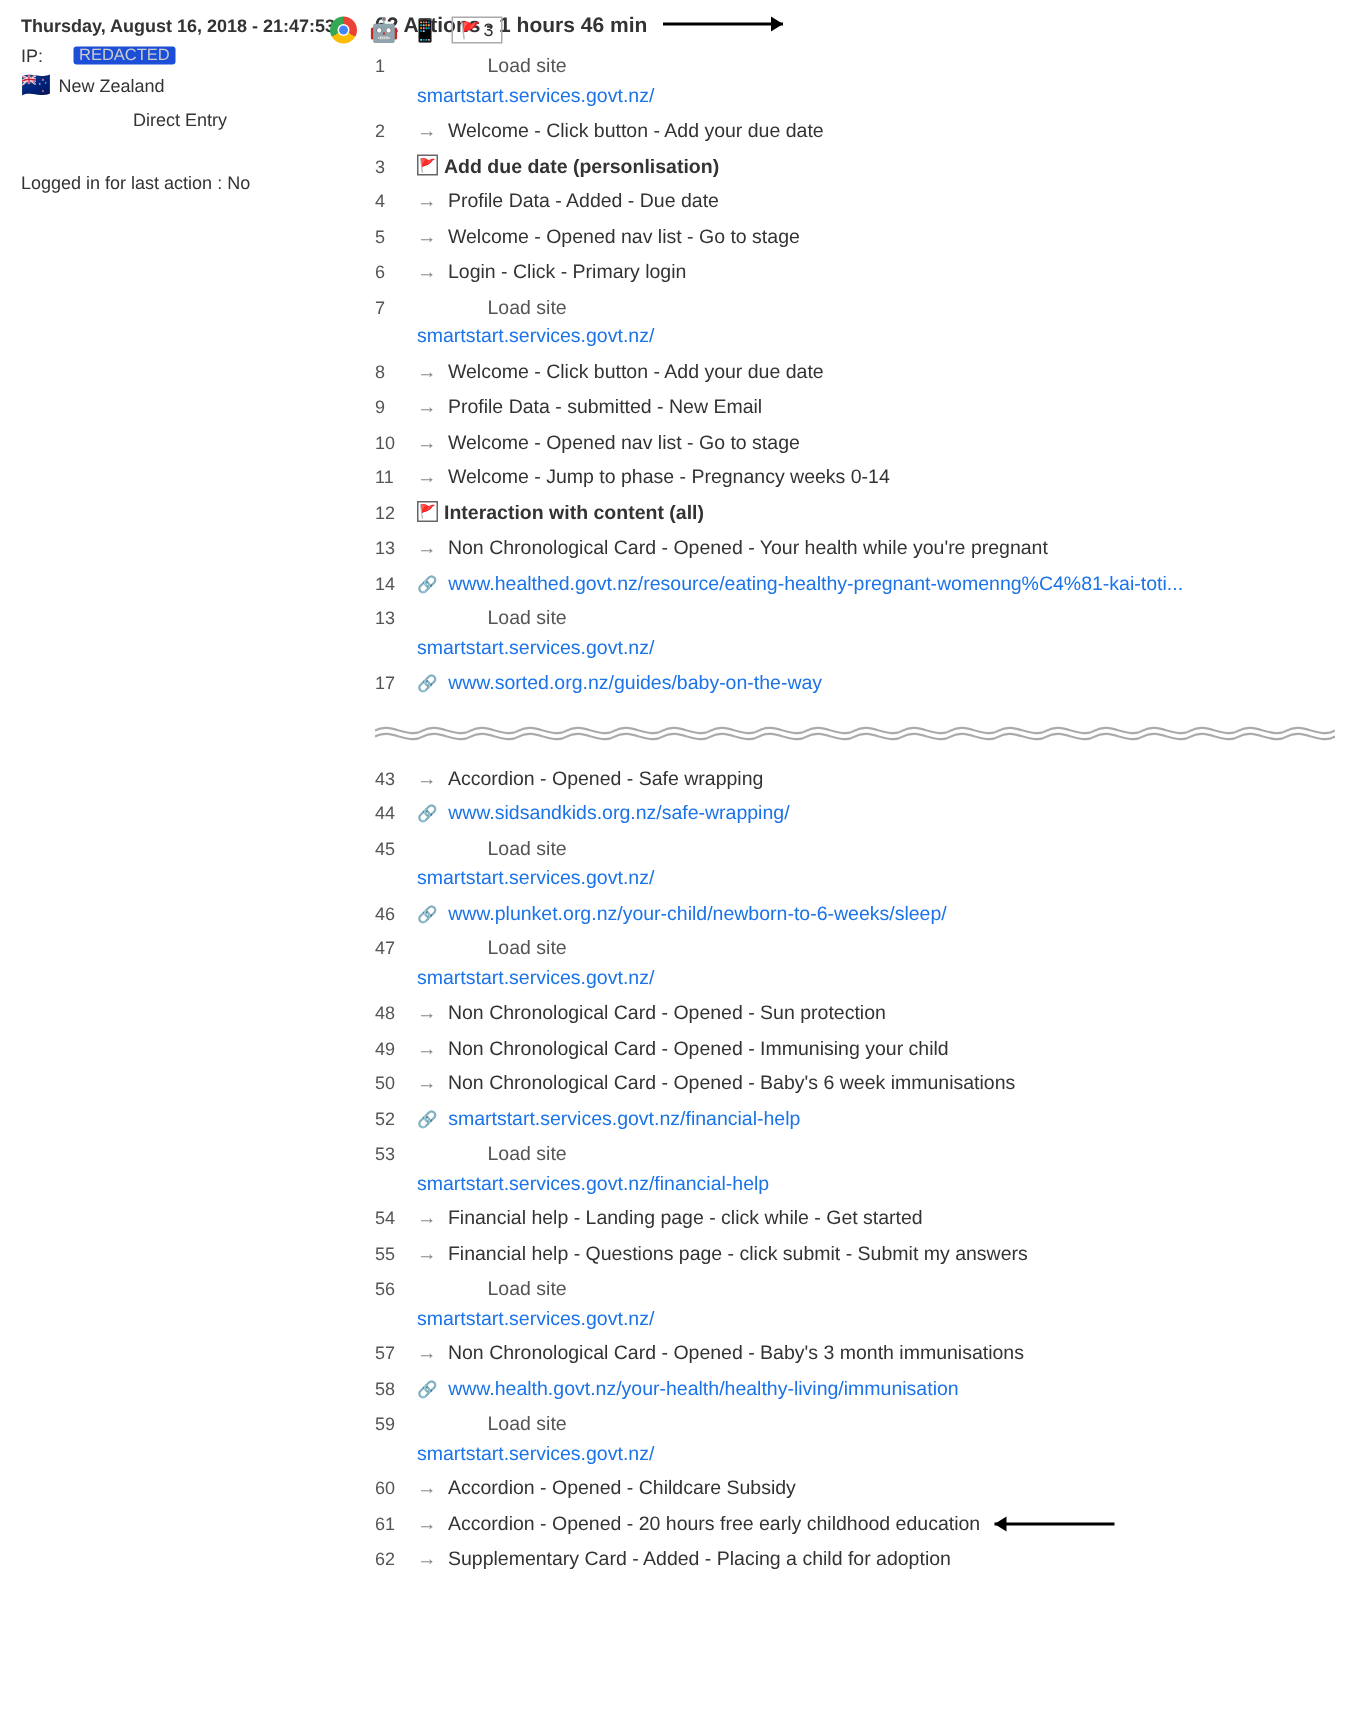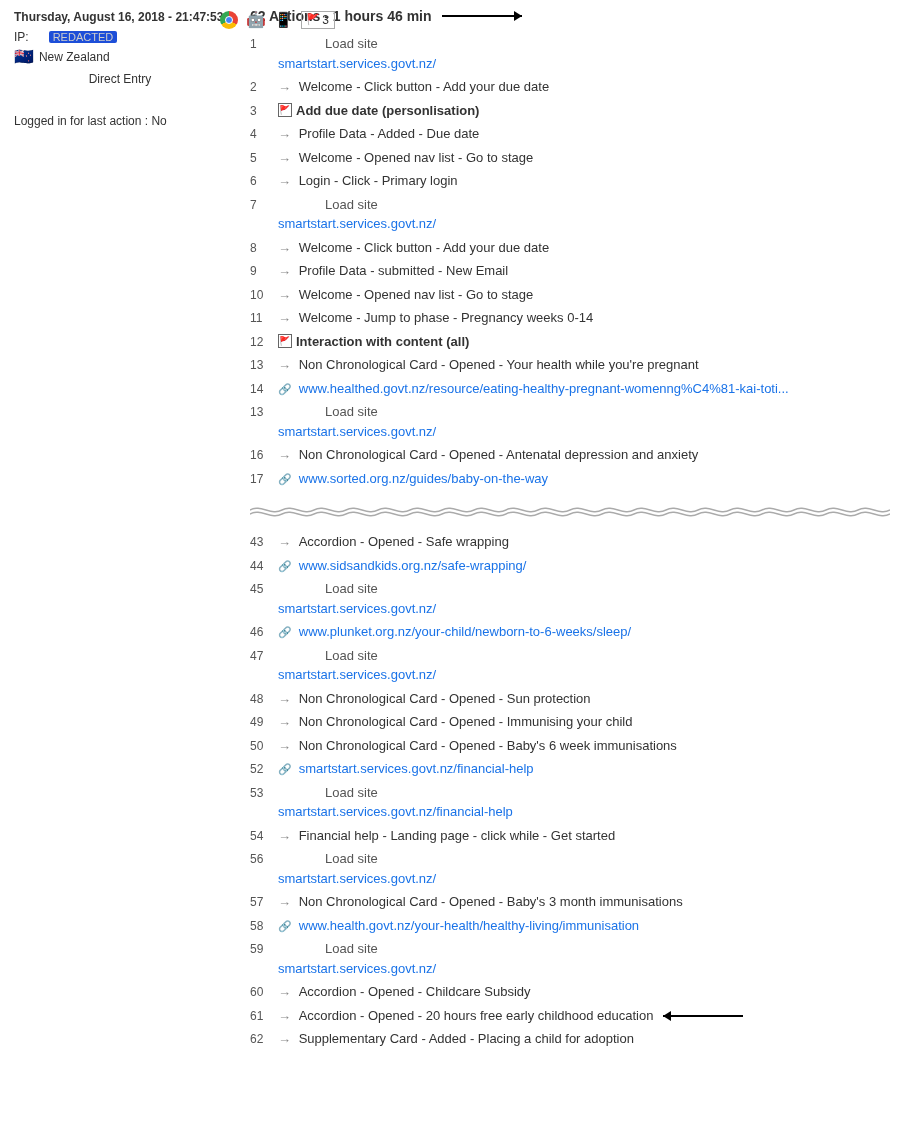--- a/index.html
+++ b/index.html
@@ -288,24 +288,20 @@
           <span class="action-num">13</span>
           <span class="action-content"><span class="action-arrow">→ </span><span>Non Chronological Card - Opened - Your health while you're pregnant</span></span>
         </li>
         <li class="action-item">
           <span class="action-num">14</span>
           <span class="action-content"><span style="font-size: 11px; margin-right: 4px; color: rgb(136, 136, 136);">🔗 </span><a class="action-link" href="#">www.healthed.govt.nz/resource/eating-healthy-pregnant-womenng%C4%81-kai-toti...</a></span>
         </li>
         <li class="action-item">
           <span class="action-num">13</span>
           <span class="action-content"><span class="load-site-label">Load site</span><br><a class="action-link" href="#">smartstart.services.govt.nz/</a></span>
-        </li>
-        <li class="action-item">
-          <span class="action-num">16</span>
-          <span class="action-content"><span class="action-arrow">→ </span><span>Non Chronological Card - Opened - Antenatal depression and anxiety</span></span>
         </li>
         <li class="action-item">
           <span class="action-num">17</span>
           <span class="action-content"><span style="font-size: 11px; margin-right: 4px; color: rgb(136, 136, 136);">🔗 </span><a class="action-link" href="#">www.sorted.org.nz/guides/baby-on-the-way</a></span>
         </li>
       </ul>
 
     <div class="wavy-divider">
       <svg viewBox="0 0 900 20" preserveAspectRatio="none">
         <path d="M0,10 
@@ -362,20 +358,24 @@
         </li>
         <li class="action-item">
           <span class="action-num">53</span>
           <span class="action-content"><span class="load-site-label">Load site</span><br><a class="action-link" href="#">smartstart.services.govt.nz/financial-help</a></span>
         </li>
         <li class="action-item">
           <span class="action-num">54</span>
           <span class="action-content"><span class="action-arrow">→ </span><span>Financial help - Landing page - click while - Get started</span></span>
         </li>
         <li class="action-item">
+          <span class="action-num">55</span>
+          <span class="action-content"><span class="action-arrow">→ </span><span>Financial help - Questions page - click submit - Submit my answers</span></span>
+        </li>
+        <li class="action-item">
           <span class="action-num">56</span>
           <span class="action-content"><span class="load-site-label">Load site</span><br><a class="action-link" href="#">smartstart.services.govt.nz/</a></span>
         </li>
         <li class="action-item">
           <span class="action-num">57</span>
           <span class="action-content"><span class="action-arrow">→ </span><span>Non Chronological Card - Opened - Baby's 3 month immunisations</span></span>
         </li>
         <li class="action-item">
           <span class="action-num">58</span>
           <span class="action-content"><span style="font-size: 11px; margin-right: 4px; color: rgb(136, 136, 136);">🔗 </span><a class="action-link" href="#">www.health.govt.nz/your-health/healthy-living/immunisation</a></span>

